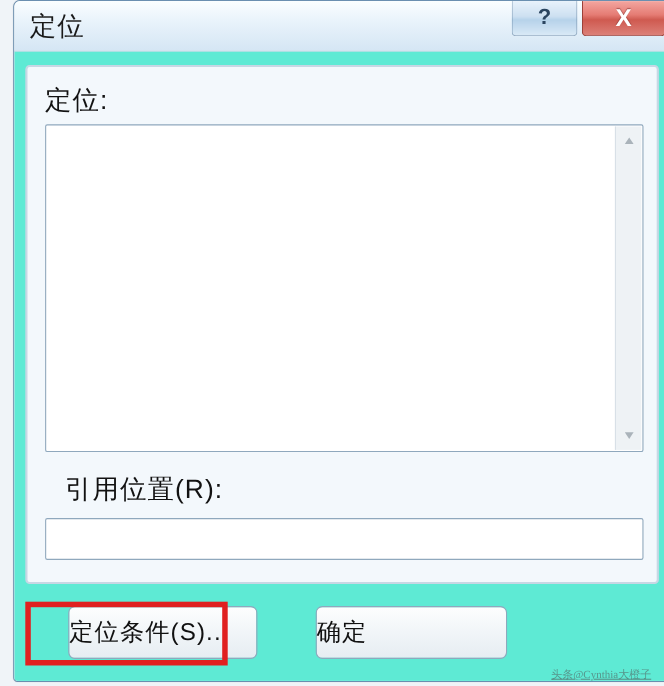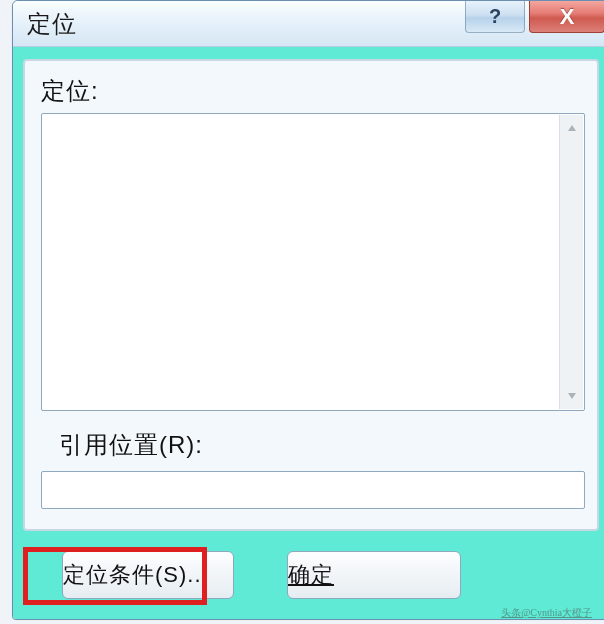--- a/index.html
+++ b/index.html
@@ -153,21 +153,21 @@
     font-size: 22px;
     color: #111;
     display: flex;
     align-items: center;
     justify-content: flex-start;
     letter-spacing: 1px;
     cursor: default;
     margin-left: 33px;
   }
   .btn-special { width: 172px; }
-  .btn-ok { width: 174px; text-decoration: underline; }
+  .btn-ok { width: 174px; }
   .btn-cancel { width: 174px; }
   .highlight-box {
     position: absolute;
     left: 10px;
     bottom: 14px;
     width: 184px;
     height: 58px;
     border: 5px solid #e02020;
     pointer-events: none;
     z-index: 5;

